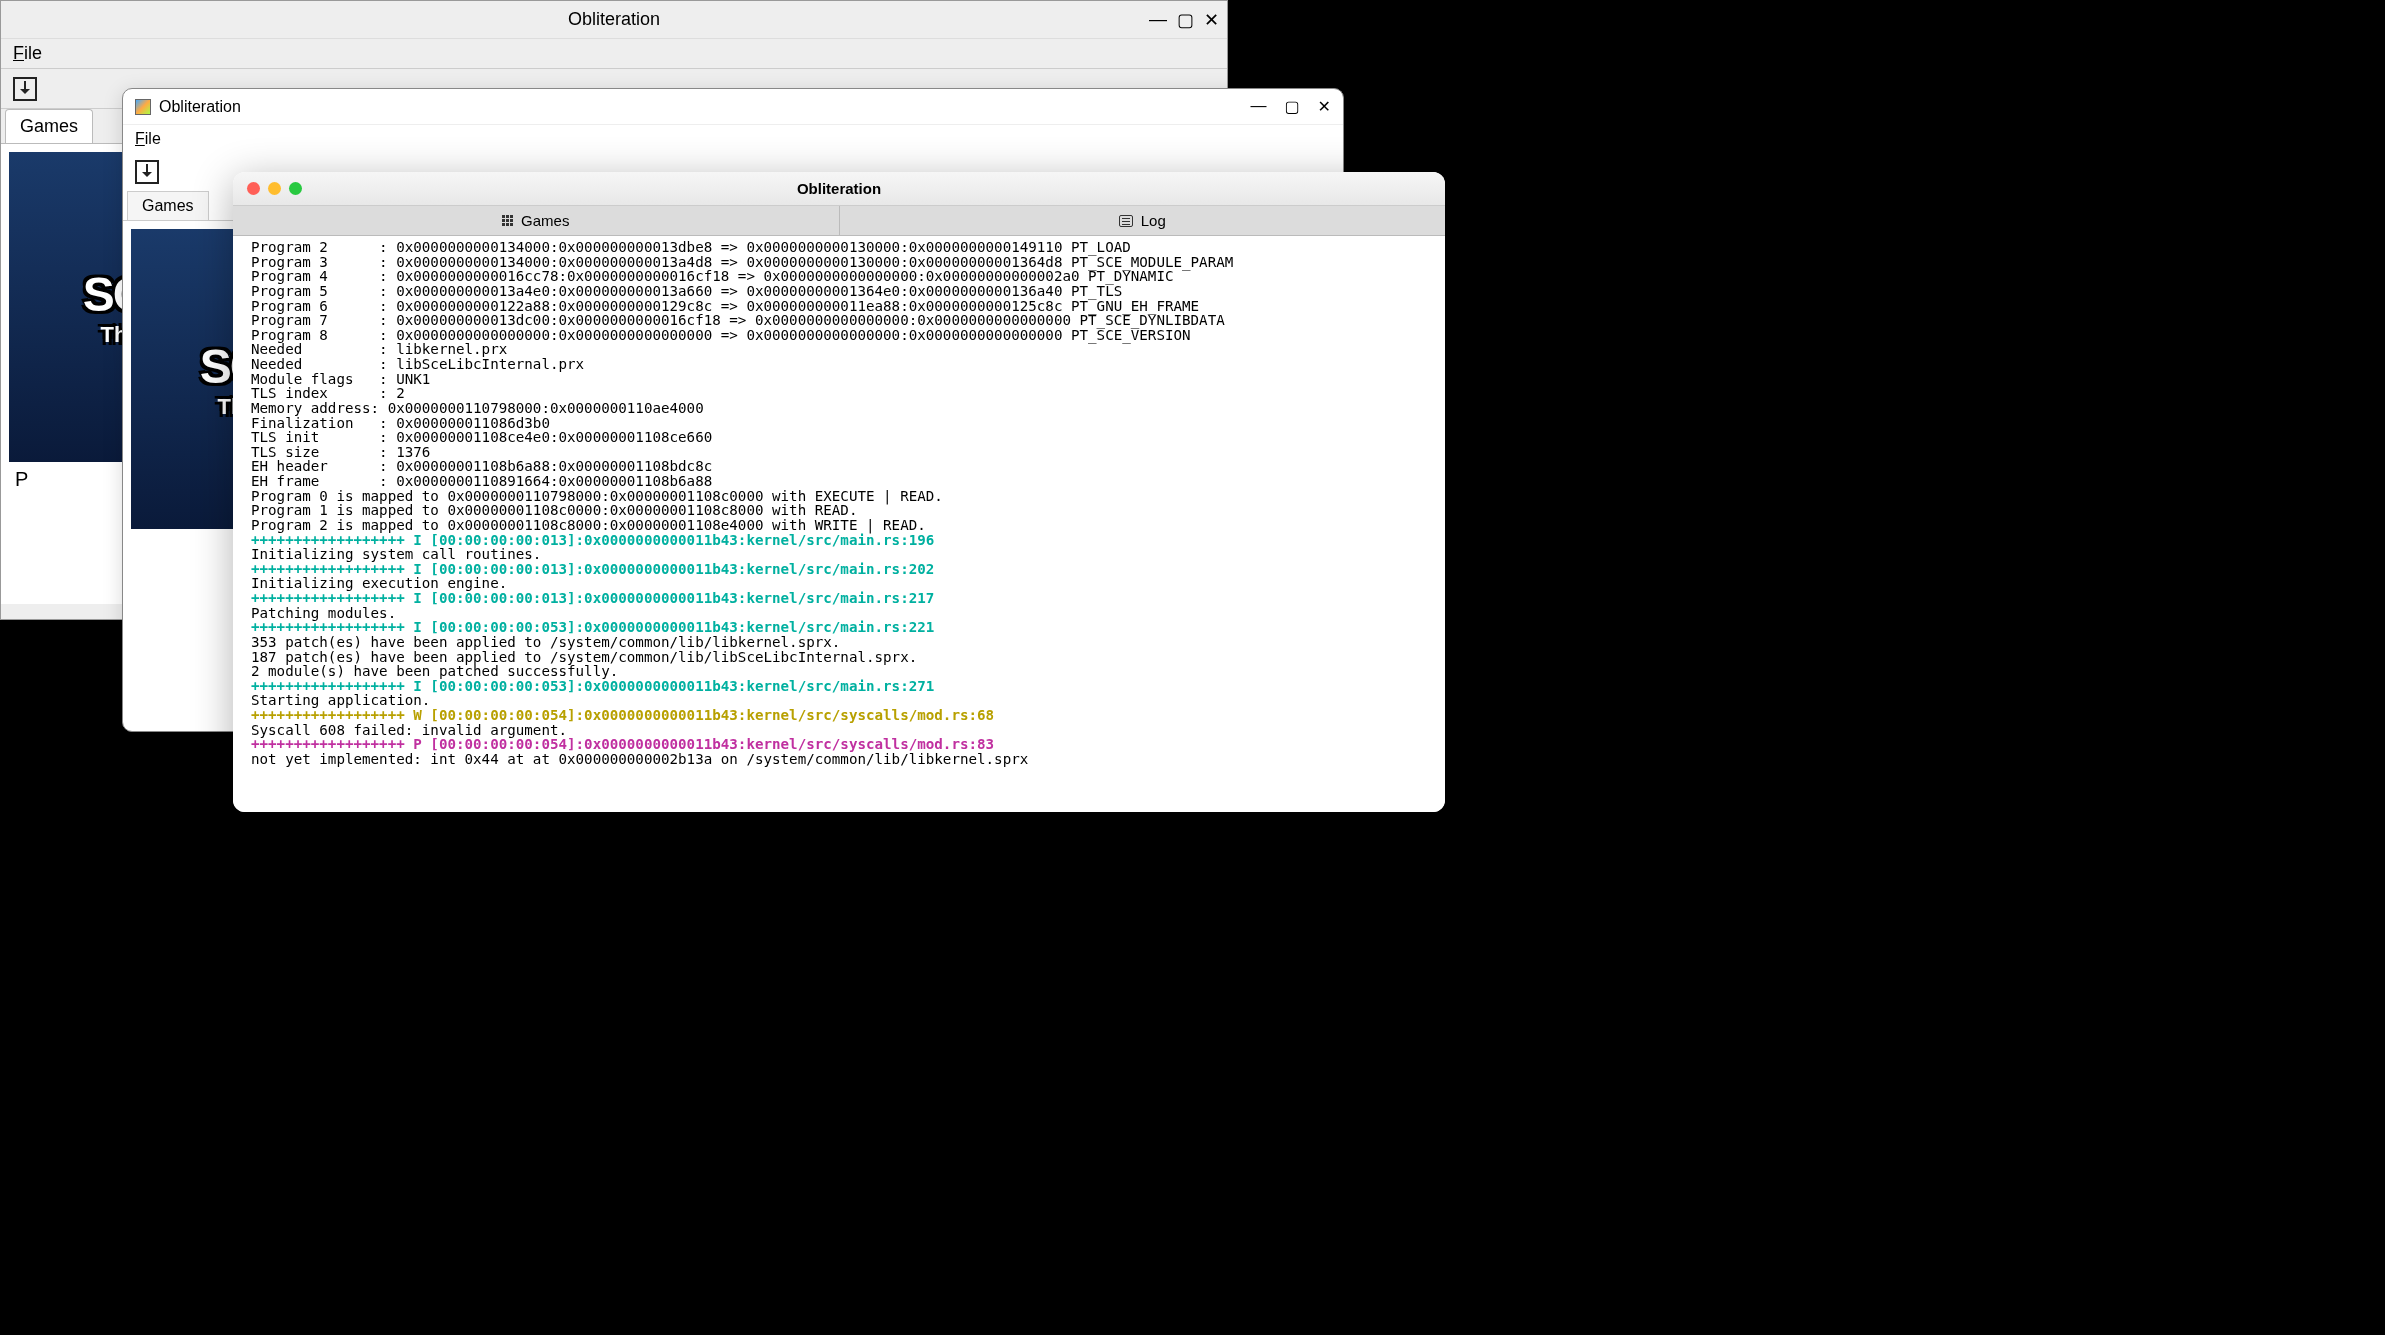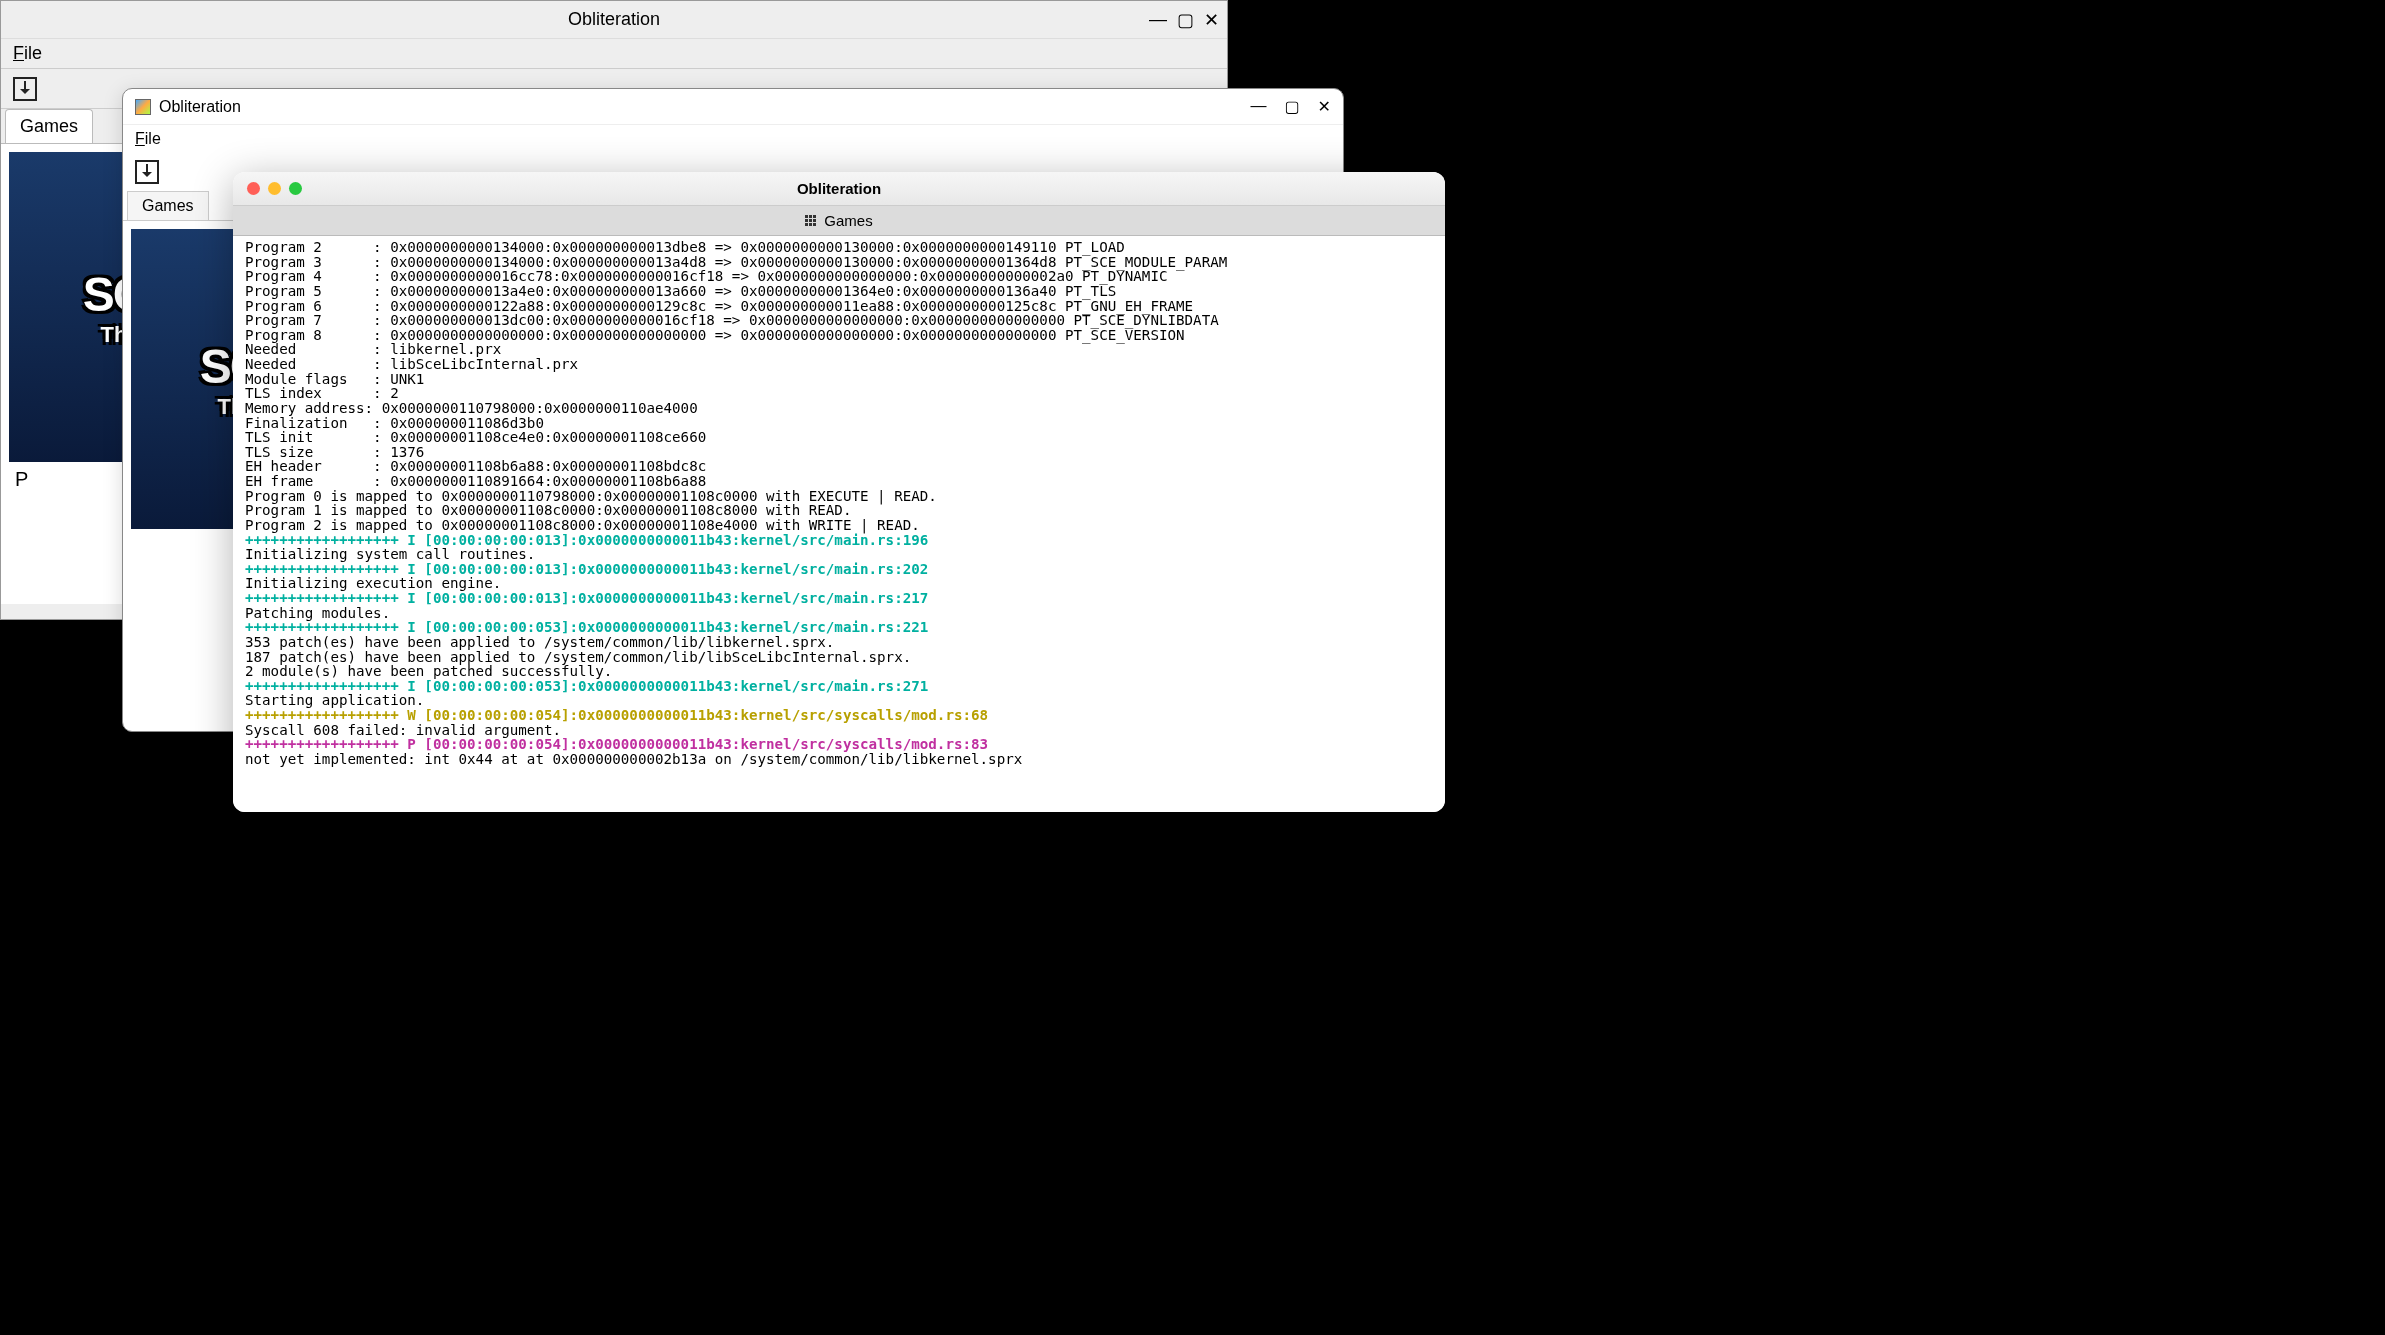--- a/index.html
+++ b/index.html
@@ -124,21 +124,21 @@
 .win3 .tabrow .wtab{
   flex:1;display:flex;align-items:center;justify-content:center;gap:8px;
   font-size:15px;border-right:1px solid #bbb;
 }
 .win3 .tabrow .wtab:last-child{border-right:none;}
 .grid-icon{display:inline-grid;grid-template-columns:repeat(3,3px);grid-template-rows:repeat(3,3px);gap:1px;}
 .grid-icon i{background:#333;}
 .log-icon{width:14px;height:12px;border:1.5px solid #333;position:relative;border-radius:2px;}
 .log-icon::before{content:"";position:absolute;left:2px;top:2px;right:2px;height:1.5px;background:#333;box-shadow:0 3px 0 #333,0 6px 0 #333;}
 .win3 .term{
-  background:#fff;padding:4px 12px;
+  background:#fff;padding:4px 18px;
   font-family:"Menlo","Consolas",monospace;
   font-size:14.2px;line-height:1.03;
   white-space:pre;
   height:576px;overflow:hidden;
 }
 .term .c{color:#00b0a0;font-weight:600;}
 .term .y{color:#b8a000;font-weight:600;}
 .term .m{color:#c030a0;font-weight:600;}
 
 .ctrlbtn{cursor:default;}
@@ -219,15 +219,19 @@
           <i></i>
           <i></i>
           <i></i>
           <i></i>
           <i></i>
           <i></i>
           <i></i>
         </span>
       <span>Games</span>
     </div>
+    <div class="wtab">
+      <span class="log-icon"></span>
+      <span>Log</span>
+    </div>
   </div>
   <div class="term" id="term"><div class="">Program 2      : 0x0000000000134000:0x000000000013dbe8 =&gt; 0x0000000000130000:0x0000000000149110 PT_LOAD</div><div class="">Program 3      : 0x0000000000134000:0x000000000013a4d8 =&gt; 0x0000000000130000:0x00000000001364d8 PT_SCE_MODULE_PARAM</div><div class="">Program 4      : 0x0000000000016cc78:0x0000000000016cf18 =&gt; 0x0000000000000000:0x00000000000002a0 PT_DYNAMIC</div><div class="">Program 5      : 0x000000000013a4e0:0x000000000013a660 =&gt; 0x00000000001364e0:0x0000000000136a40 PT_TLS</div><div class="">Program 6      : 0x0000000000122a88:0x0000000000129c8c =&gt; 0x000000000011ea88:0x0000000000125c8c PT_GNU_EH_FRAME</div><div class="">Program 7      : 0x000000000013dc00:0x0000000000016cf18 =&gt; 0x0000000000000000:0x0000000000000000 PT_SCE_DYNLIBDATA</div><div class="">Program 8      : 0x0000000000000000:0x0000000000000000 =&gt; 0x0000000000000000:0x0000000000000000 PT_SCE_VERSION</div><div class="">Needed         : libkernel.prx</div><div class="">Needed         : libSceLibcInternal.prx</div><div class="">Module flags   : UNK1</div><div class="">TLS index      : 2</div><div class="">Memory address: 0x0000000110798000:0x0000000110ae4000</div><div class="">Finalization   : 0x000000011086d3b0</div><div class="">TLS init       : 0x00000001108ce4e0:0x00000001108ce660</div><div class="">TLS size       : 1376</div><div class="">EH header      : 0x00000001108b6a88:0x00000001108bdc8c</div><div class="">EH frame       : 0x0000000110891664:0x00000001108b6a88</div><div class="">Program 0 is mapped to 0x0000000110798000:0x00000001108c0000 with EXECUTE | READ.</div><div class="">Program 1 is mapped to 0x00000001108c0000:0x00000001108c8000 with READ.</div><div class="">Program 2 is mapped to 0x00000001108c8000:0x00000001108e4000 with WRITE | READ.</div><div class="c">++++++++++++++++++ I [00:00:00:00:013]:0x0000000000011b43:kernel/src/main.rs:196</div><div class="">Initializing system call routines.</div><div class="c">++++++++++++++++++ I [00:00:00:00:013]:0x0000000000011b43:kernel/src/main.rs:202</div><div class="">Initializing execution engine.</div><div class="c">++++++++++++++++++ I [00:00:00:00:013]:0x0000000000011b43:kernel/src/main.rs:217</div><div class="">Patching modules.</div><div class="c">++++++++++++++++++ I [00:00:00:00:053]:0x0000000000011b43:kernel/src/main.rs:221</div><div class="">353 patch(es) have been applied to /system/common/lib/libkernel.sprx.</div><div class="">187 patch(es) have been applied to /system/common/lib/libSceLibcInternal.sprx.</div><div class="">2 module(s) have been patched successfully.</div><div class="c">++++++++++++++++++ I [00:00:00:00:053]:0x0000000000011b43:kernel/src/main.rs:271</div><div class="">Starting application.</div><div class="y">++++++++++++++++++ W [00:00:00:00:054]:0x0000000000011b43:kernel/src/syscalls/mod.rs:68</div><div class="">Syscall 608 failed: invalid argument.</div><div class="m">++++++++++++++++++ P [00:00:00:00:054]:0x0000000000011b43:kernel/src/syscalls/mod.rs:83</div><div class="">not yet implemented: int 0x44 at at 0x000000000002b13a on /system/common/lib/libkernel.sprx</div></div>
 </div>
 
 </body></html>

